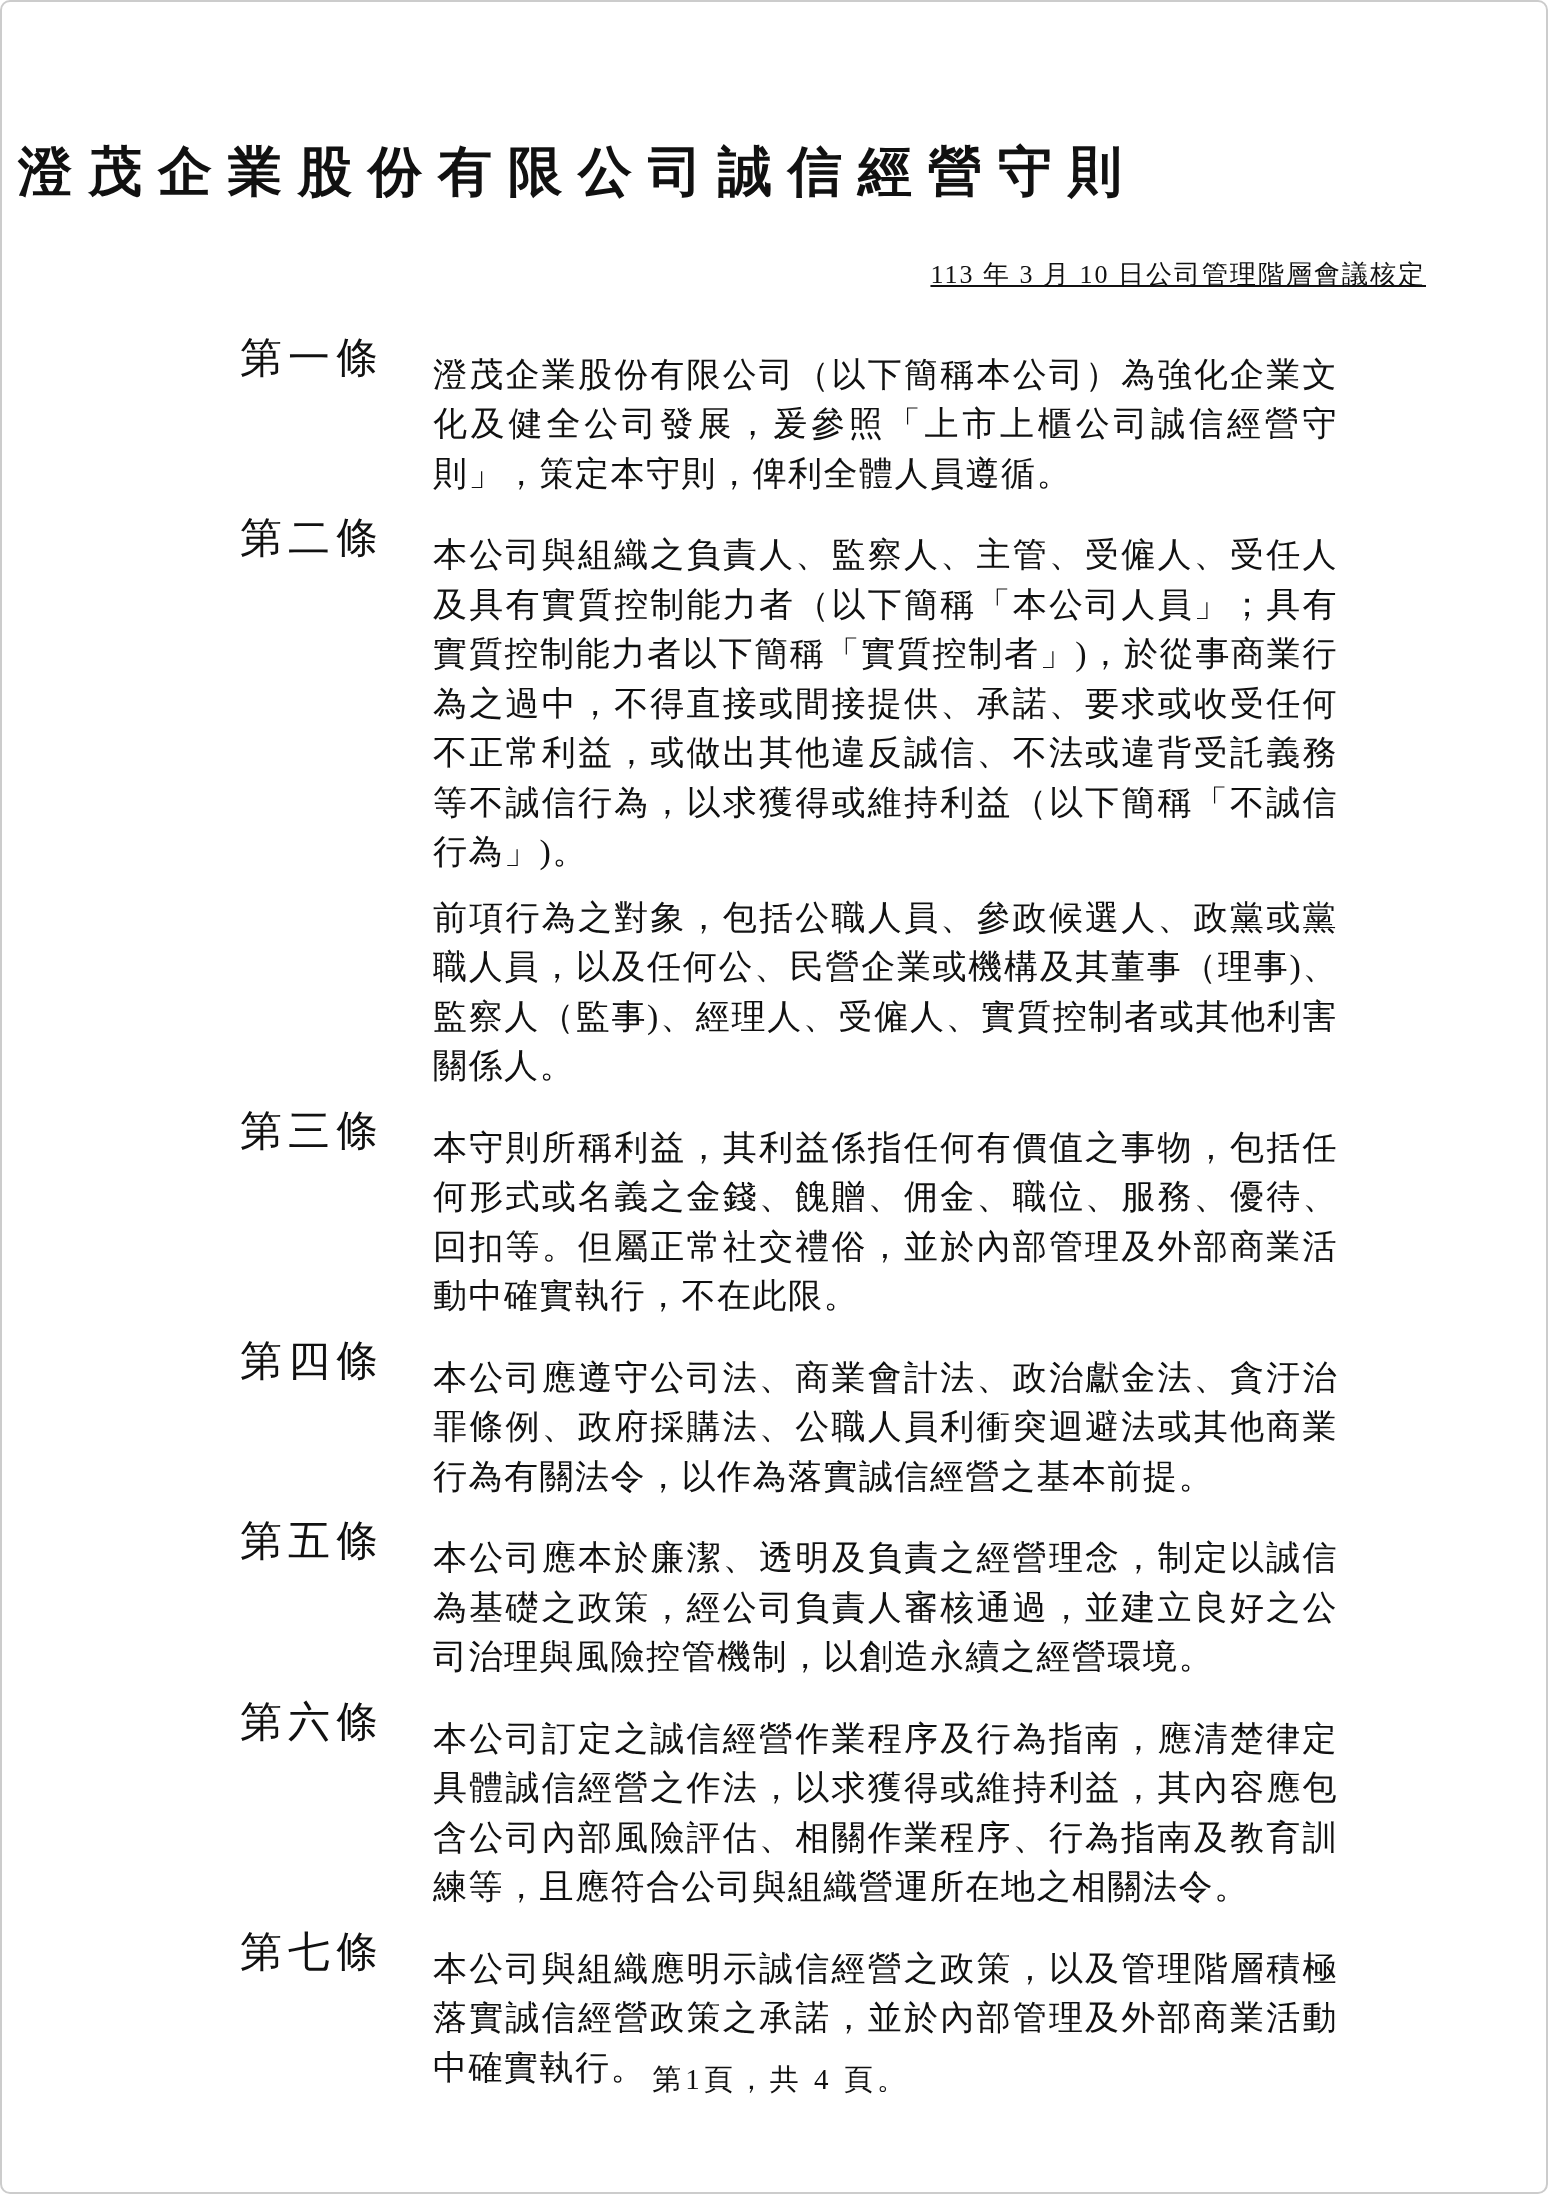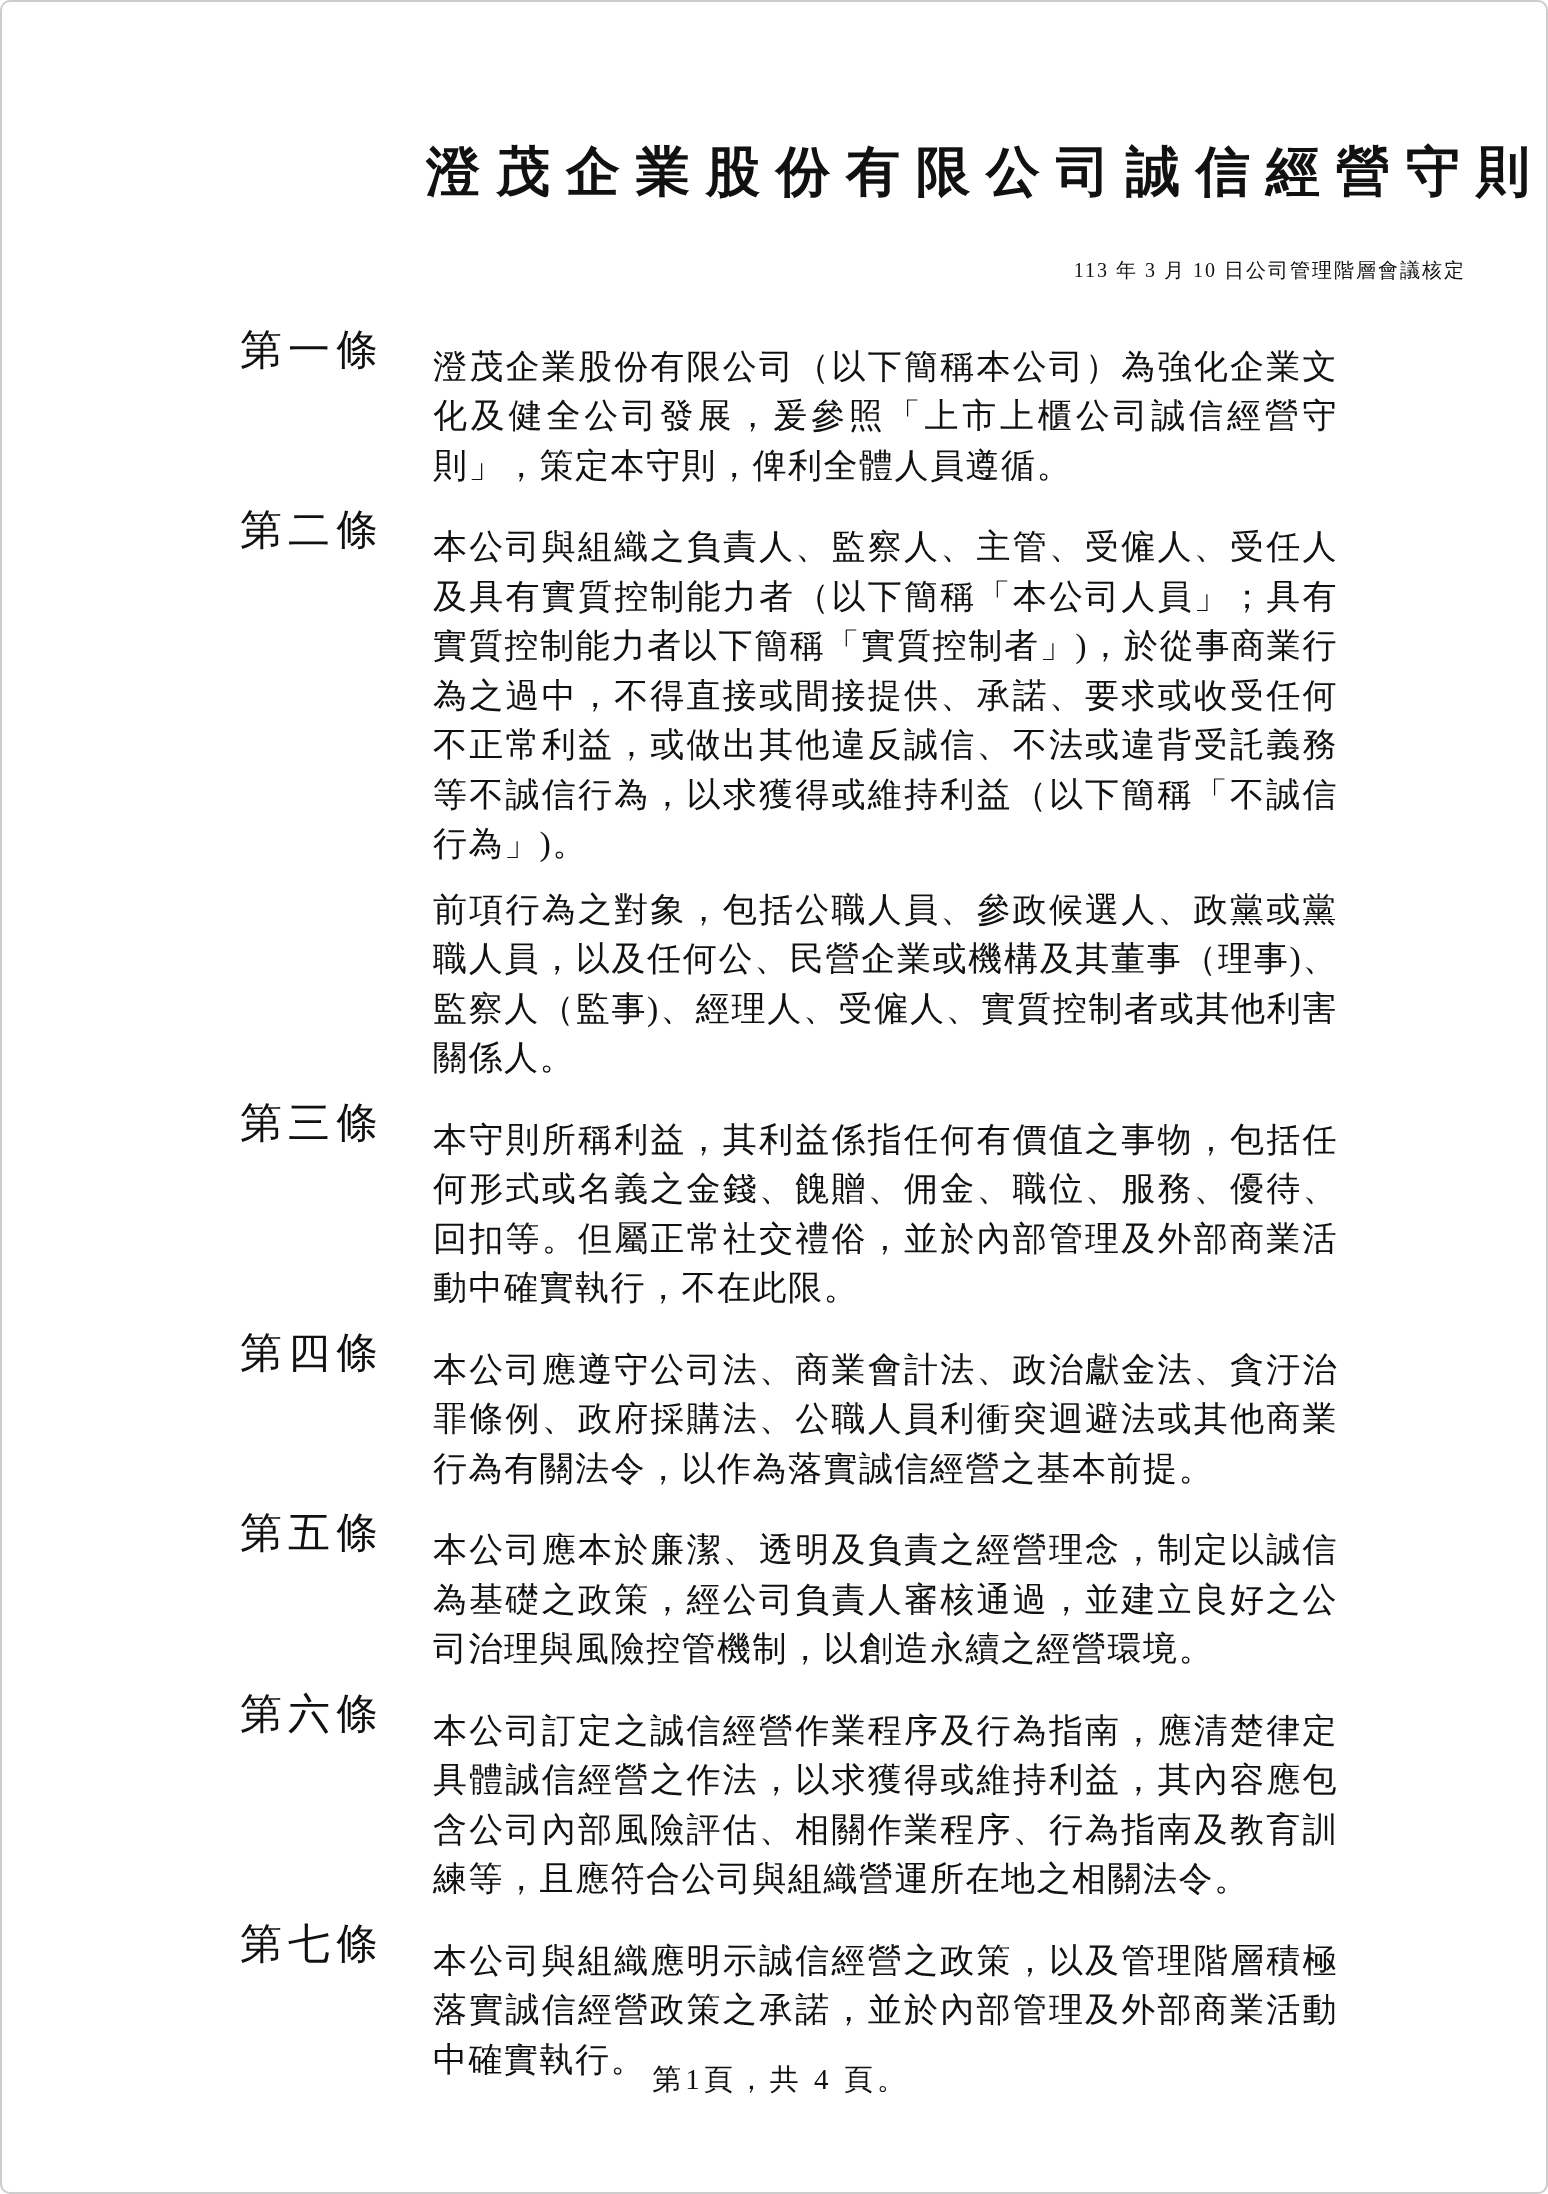--- a/index.html
+++ b/index.html
@@ -14,33 +14,33 @@
     box-sizing: border-box;
     background: #ffffff;
     border: 2px solid #cccccc;
     border-radius: 10px;
     overflow: hidden;
     font-family: "Liberation Serif", "DejaVu Serif", serif;
     color: #111111;
   }
   .doc-title {
     margin-top: 138px;
-    text-align: right;
+    text-align: left;
     font-size: 54px;
     font-weight: bold;
     letter-spacing: 16px;
     line-height: 1.2;
     text-indent: 16px; 
-    padding-left: 25px;
   }
   .approval-note {
-    margin: 52px 80px 0 0;
+    margin: 52px 120px 0 0;
     text-align: right;
-    font-size: 20px;
+    font-size: 26px;
     letter-spacing: 2px;
+    text-decoration: underline;
   }
   .articles {
     margin: 42px 192px 0 238px;
   }
   .article {
     display: flex;
     align-items: flex-start;
   }
   .article-label {
     flex: 0 0 177px;

